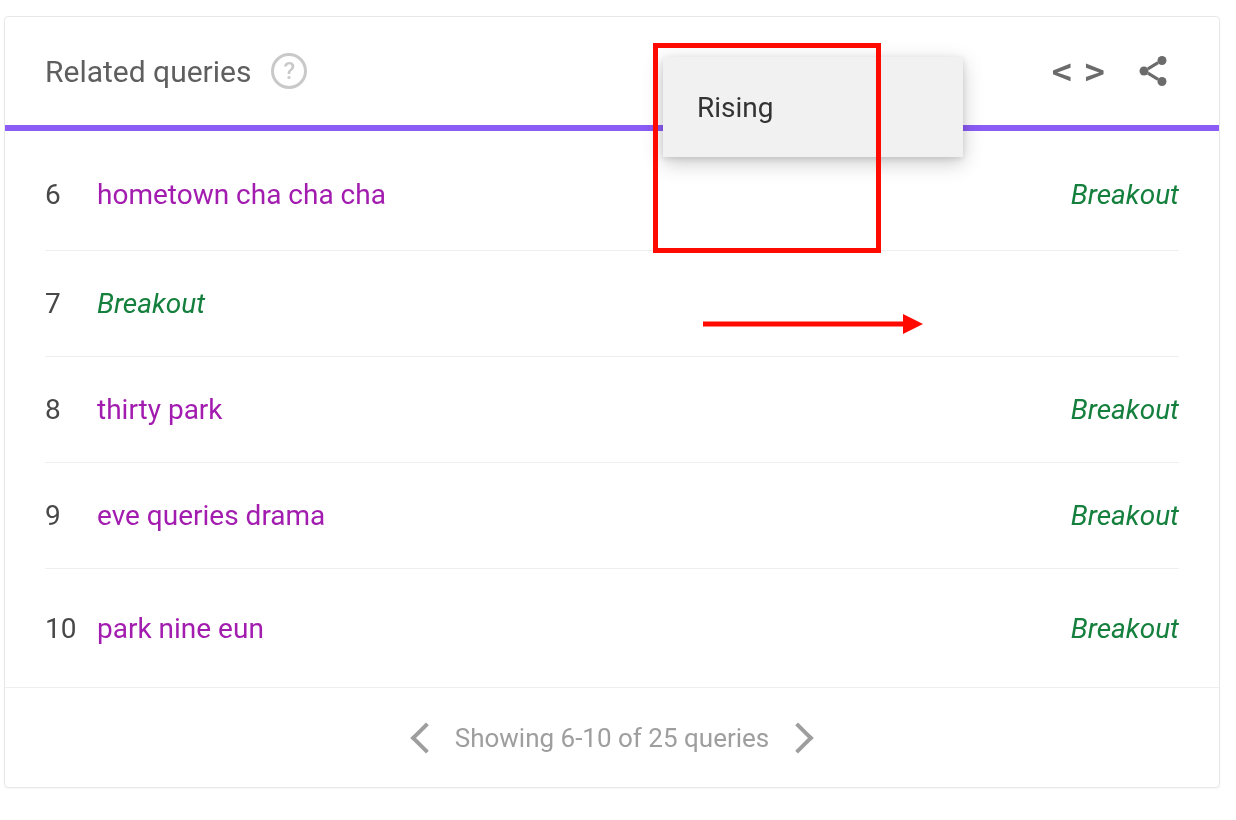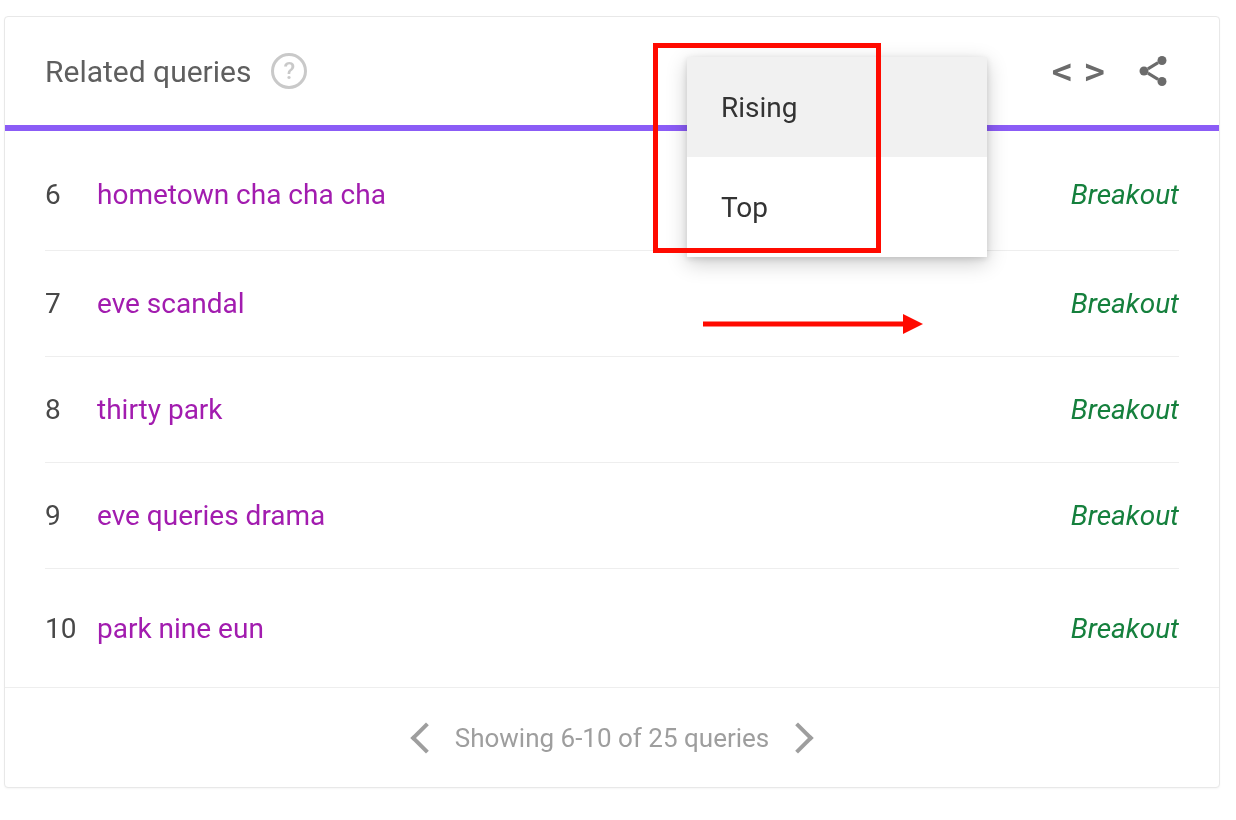--- a/index.html
+++ b/index.html
@@ -61,21 +61,20 @@
   .share-svg { display:block; }
   
   .popup {
     position: absolute;
     top: 40px;
     left: 658px;
     width: 300px;
     background: #fff;
     box-shadow: 0 6px 20px rgba(0,0,0,0.20), 0 2px 6px rgba(0,0,0,0.12);
     z-index: 5;
-    margin-left: 24px;
   }
   .popup-item {
     height: 100px;
     display: flex;
     align-items: center;
     padding-left: 34px;
     font-size: 28px;
     color: #333;
   }
   .popup-item.highlighted { background: #f1f1f1; }
@@ -151,39 +150,37 @@
         <circle cx="18" cy="5" r="3" fill="#6b6b6b"></circle>
         <circle cx="6" cy="12" r="3" fill="#6b6b6b"></circle>
         <circle cx="18" cy="19" r="3" fill="#6b6b6b"></circle>
         <path d="M8.6 10.6 L15.4 6.4 M8.6 13.4 L15.4 17.6" stroke="#6b6b6b" stroke-width="2" fill="none"></path>
       </svg>
     </div>
   </div>
 
   <div class="popup">
     <div class="popup-item highlighted">Rising</div>
-    <div class="popup-item">Top</div>
   </div>
 
   <div class="anno-rect"></div>
 
   <svg class="anno-arrow" width="220" height="30" viewBox="0 0 220 30">
     <line x1="0" y1="15" x2="200" y2="15" stroke="#ff0a00" stroke-width="5"></line>
     <polygon points="200,5 220,15 200,25" fill="#ff0a00"></polygon>
   </svg>
 
   <div class="list">
     <div class="row">
       <span class="rank">6</span>
       <span class="query">hometown cha cha cha</span>
       <span class="metric">Breakout</span>
     </div>
     <div class="row">
       <span class="rank">7</span>
-      <span class="query">eve scandal</span>
       <span class="metric">Breakout</span>
     </div>
     <div class="row">
       <span class="rank">8</span>
       <span class="query">thirty park</span>
       <span class="metric">Breakout</span>
     </div>
     <div class="row">
       <span class="rank">9</span>
       <span class="query">eve queries drama</span>

